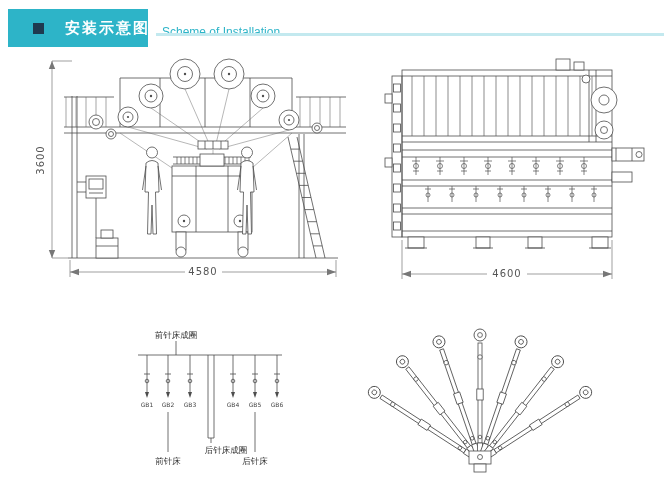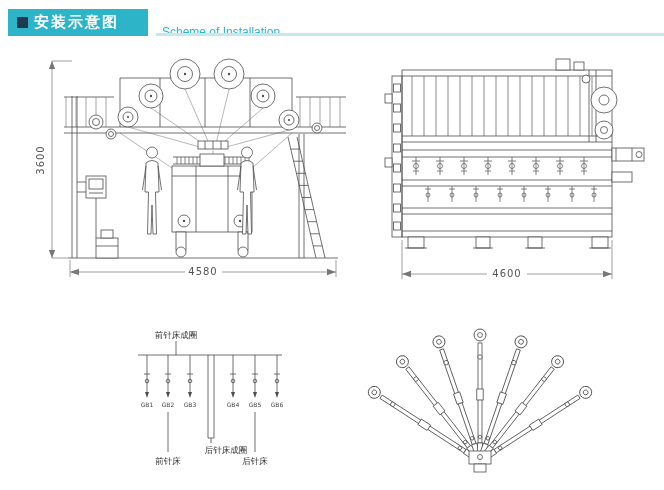--- a/index.html
+++ b/index.html
@@ -2,23 +2,23 @@
 <html style="--accent: #2db4c8; --accent-dark: #1e3a4f; --accent-light: #c3e9ef; --line: #4d4d4d;"><head>
 <meta charset="utf-8">
 <style>
   * { margin:0; padding:0; box-sizing:border-box; }
   html,body { background:#ffffff; }
   body { font-family:"Liberation Sans","DejaVu Sans",sans-serif; }
   .page { position:relative; width:664px; height:490px; background:#fff; overflow:hidden; }
 
   
   .header { position:absolute; top:9px; left:8px; right:0; height:27px; }
-  .title-block { position:absolute; left:0; top:0; width:140px; height:27px;
+  .title-block { position:absolute; left:0; top:0; width:140px; height:38px;
                  background:var(--accent,#2db4c8); display:flex; align-items:center;
-                 gap:6px; padding-left:9px; }
+                 gap:21px; padding-left:25px; }
   .bullet { width:11px; height:11px; background:var(--accent-dark,#1e3a4f); flex:0 0 auto; }
   .title-cn { color:#fff; font-size:15px; font-weight:bold; letter-spacing:2px; white-space:nowrap; }
   .title-en { position:absolute; left:154px; top:16px; color:var(--accent,#2db4c8); font-size:12px; }
   .header-rule { position:absolute; left:148px; right:0; bottom:0; height:3px;
                  background:var(--accent-light,#c3e9ef); }
 
   
   svg.drawing { position:absolute; left:0; top:0; }
   .ln     { fill:none; stroke:var(--line,#4d4d4d); stroke-width:0.8; }
   .lnthin { fill:none; stroke:#6f6f6f; stroke-width:0.5; }

